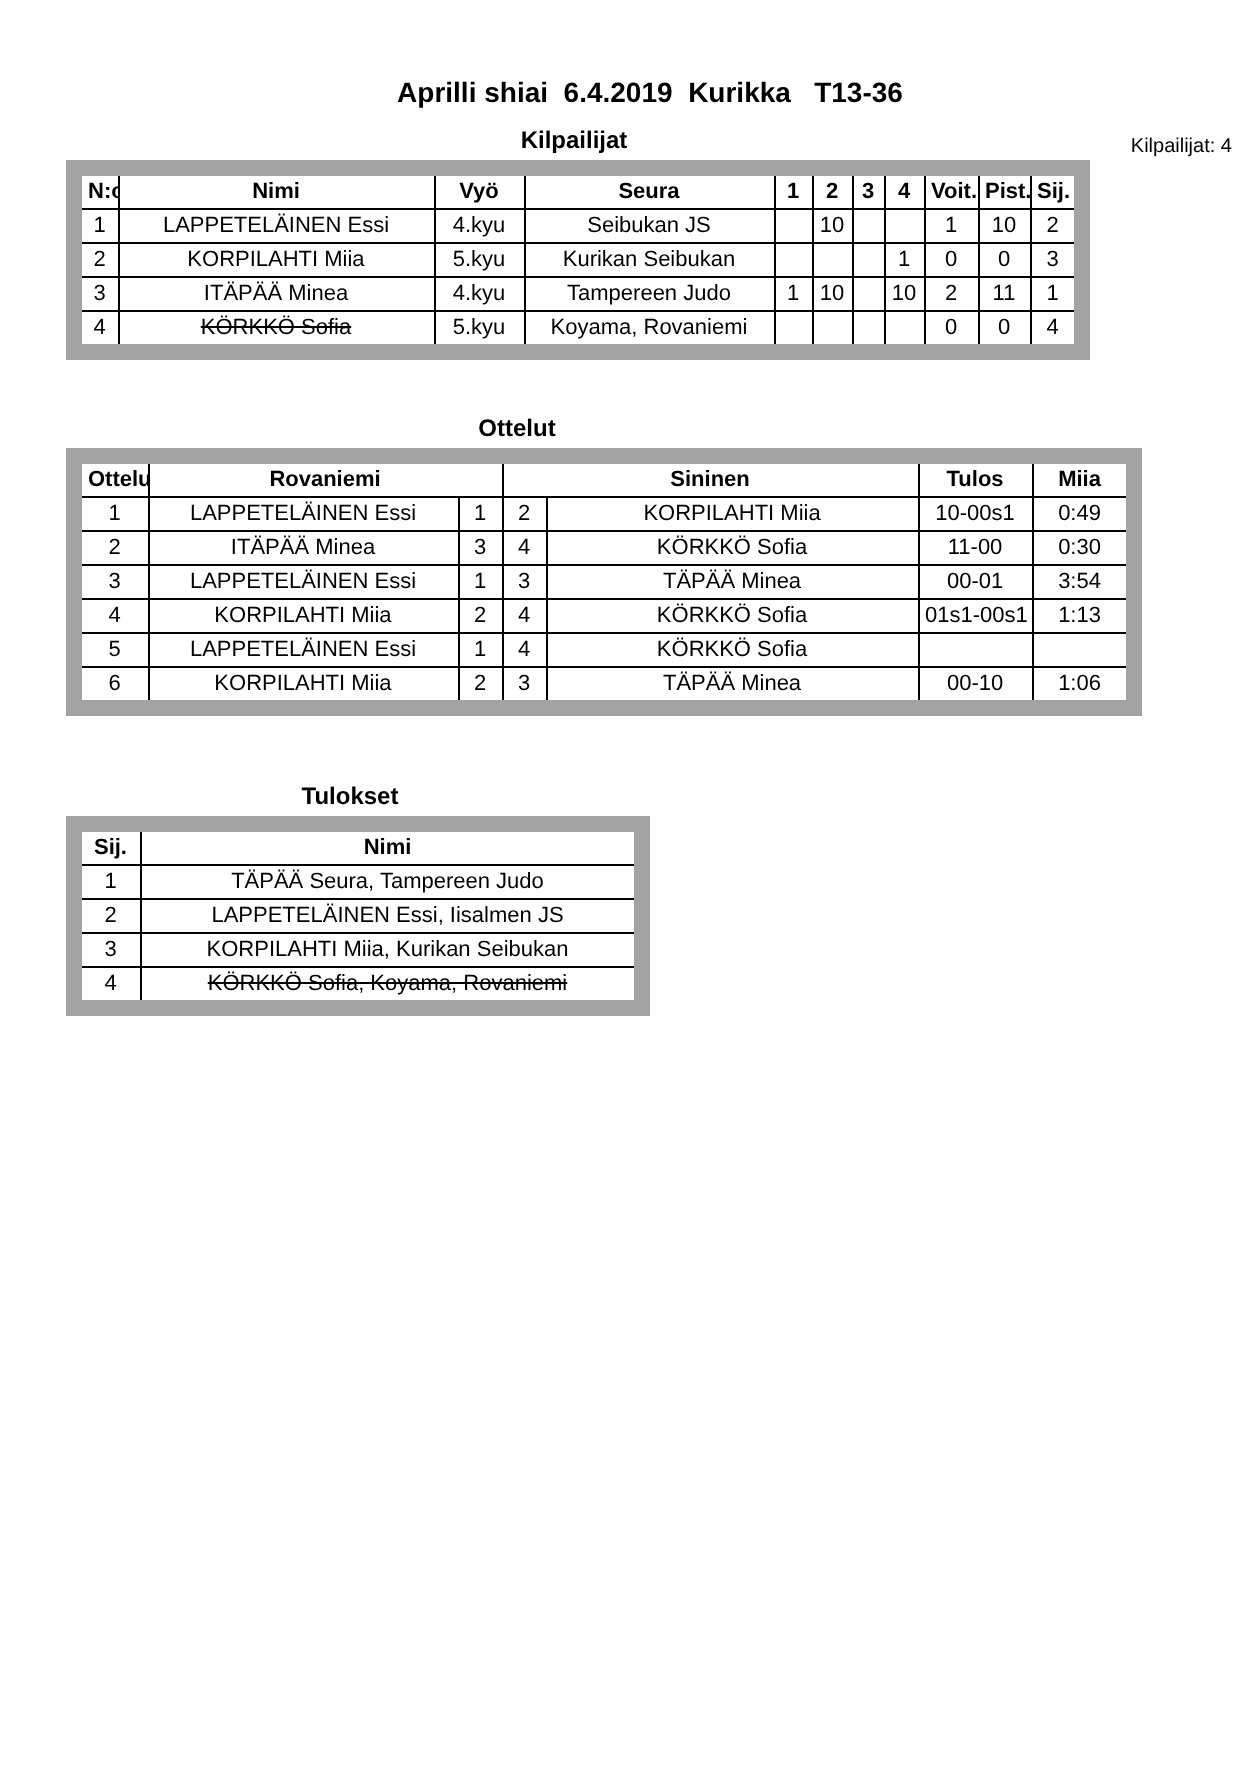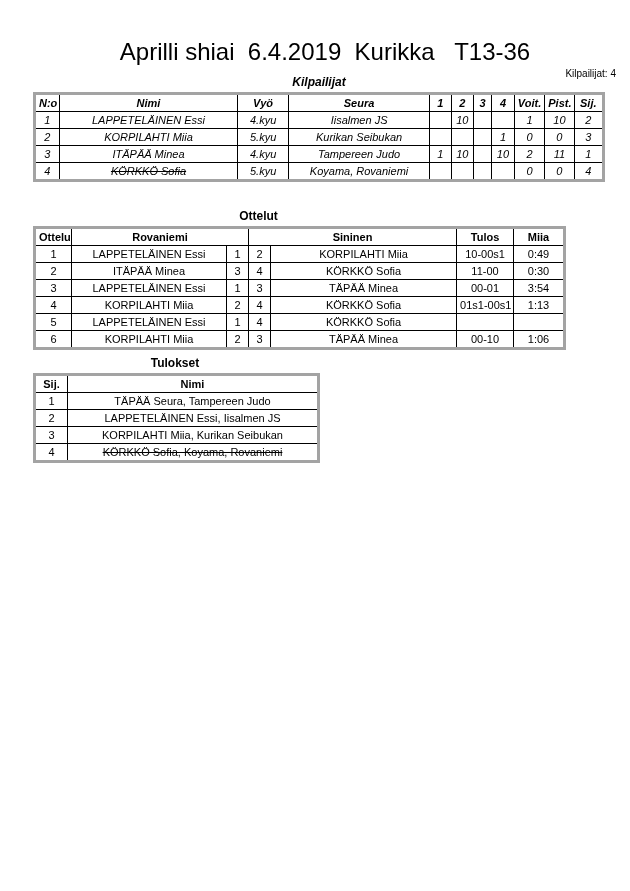--- a/index.html
+++ b/index.html
@@ -5,44 +5,44 @@
   html, body { margin: 0; padding: 0; }
   body {
     width: 630px; height: 891px;
     background: #ffffff; color: #000000;
     font-family: "Liberation Sans", sans-serif;
     position: relative; overflow: hidden;
   }
   .doc-title {
     margin-top: 38px;
     text-align: center;
-    font-weight: normal;
-    font-size: 24px;
+    font-weight: bold;
+    font-size: 14px;
     white-space: pre;
     margin-left: 20px;
   }
   .count-label {
     position: absolute;
     top: 68px; right: 14px;
     font-size: 10px;
   }
   .section { margin-left: 33px; }
   .section-title {
     font-weight: bold;
     font-size: 12px;
     text-align: center;
     margin-bottom: 3px;
   }
-  #competitors-section { width: 572px; margin-top: 9px; font-style: italic; }
+  #competitors-section { width: 508px; margin-top: 9px; }
   #matches-section    { width: 451px; margin-top: 27px; }
-  #results-section    { width: 284px; margin-top: 6px; }
+  #results-section    { width: 284px; margin-top: 33px; }
   table {
     border-collapse: collapse;
     table-layout: fixed;
-    border: 3px solid #a3a3a3;
+    border: 8px solid #a3a3a3;
     width: 100%;
   }
   th, td {
     border: 1px solid #000;
     font-size: 11px;
     line-height: 16px;
     height: 16px;
     padding: 0 3px;
     overflow: hidden;
     white-space: nowrap;
@@ -87,21 +87,21 @@
         <th>Voit.</th>
         <th>Pist.</th>
         <th>Sij.</th>
       </tr>
     </thead>
     <tbody id="competitors-tbody">
   <tr>
     <td class="c">1</td>
     <td class="l strikeable">LAPPETELÄINEN Essi</td>
     <td class="l">4.kyu</td>
-    <td class="l">Iisalmen JS</td>
+    <td class="l">Seibukan JS</td>
     <td class="c"></td>
     <td class="c">10</td>
     <td class="c"></td>
     <td class="c"></td>
     <td class="c">1</td>
     <td class="c">10</td>
     <td class="c">2</td>
   </tr>
 
   <tr>

